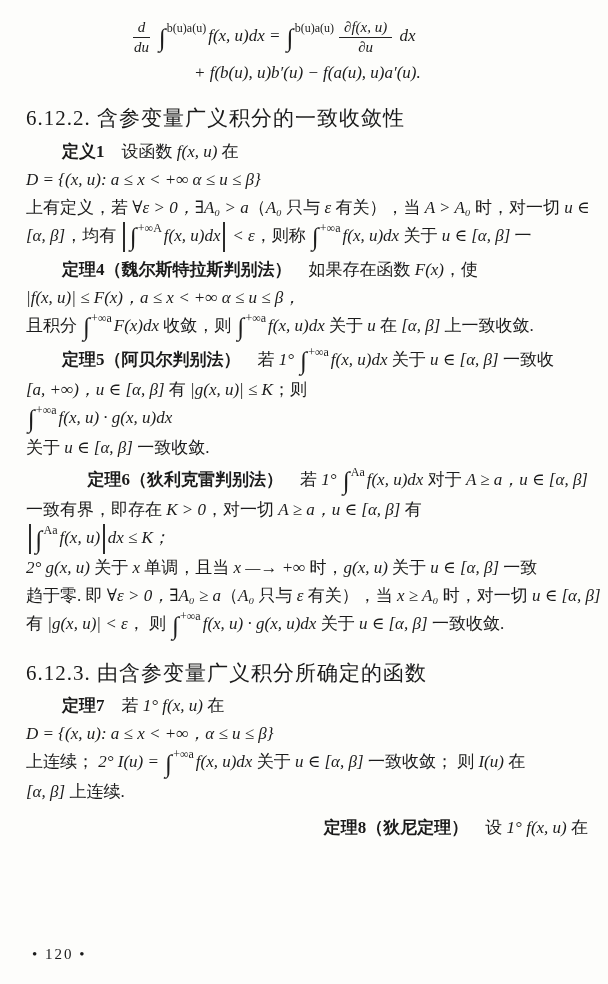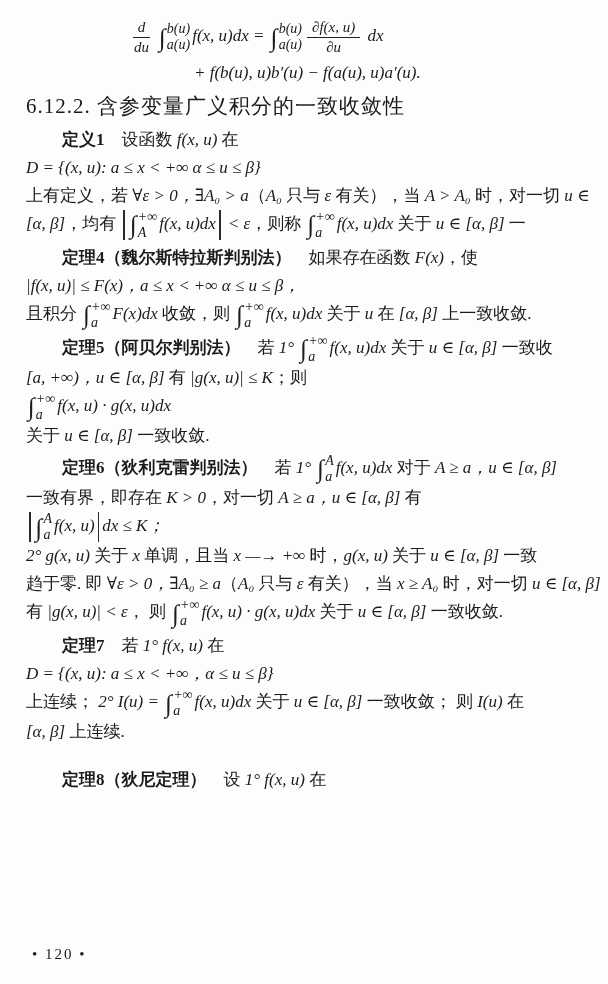--- a/index.html
+++ b/index.html
@@ -12,22 +12,22 @@
     padding:14px 20px 0 26px;
   }
   .line{white-space:nowrap;}
   .ind{padding-left:36px;}
   .center{}
   .heading{font-size:21px;line-height:30px;letter-spacing:1px;}
   .b{font-weight:bold;}
   .m{font-style:italic;}
   .int{display:inline-flex;align-items:center;vertical-align:middle;margin:0 2px;}
   .int-sign{font-size:25px;line-height:1;font-style:normal;}
-  .int-lims{display:inline-flex;flex-direction:column;justify-content:space-between;
-            height:30px;margin-left:1px;font-size:14px;line-height:1;font-style:italic;}
+  .int-lims{display:inline-flex;flex-direction:row;justify-content:space-between;
+            height:30px;margin-left:1px;font-size:12px;line-height:1;}
   .lim-sup{align-self:flex-start;}
   .lim-sub{align-self:flex-start;}
   .frac{display:inline-flex;flex-direction:column;align-items:center;
         vertical-align:middle;margin:0 3px;font-size:15px;line-height:1.25;font-style:italic;}
   .frac .num{padding:0 5px;border-bottom:1.4px solid #222;}
   .frac .den{padding:0 5px;}
   .bar{display:inline-block;width:1.6px;height:30px;background:#2a2a2a;
        vertical-align:middle;margin:0 3px;}
   .pagenum{position:absolute;left:32px;bottom:16px;font-size:15px;letter-spacing:2px;}
 </style>
@@ -49,21 +49,21 @@
           <span class="int-sign">∫</span>
           <span class="int-lims">
             <span class="lim-sup">b(u)</span>
             <span class="lim-sub">a(u)</span>
           </span>
         </span><span class="frac">
           <span class="num">∂f(x, u)</span>
           <span class="den">∂u</span>
         </span><span class="m"> dx</span></div>
       <div class="line" style="margin-top: 2px; margin-left: 168px;"><span class="m">+ f(b(u), u)b′(u) − f(a(u), u)a′(u).</span></div>
-      <div class="line heading" style="margin-top: 4px;"><span class="t">6.12.2. 含参变量广义积分的一致收敛性</span></div>
+      <div class="line heading" style="margin-top: 16px;"><span class="t">6.12.2. 含参变量广义积分的一致收敛性</span></div>
       <div class="line ind" style="margin-top: 5px;"><span class="b">定义1</span><span class="t">　设函数 </span><span class="m">f(x, u)</span><span class="t"> 在</span></div>
       <div class="line center"><span class="m">D = {(x, u): a ≤ x &lt; +∞  α ≤ u ≤ β}</span></div>
       <div class="line"><span class="t">上有定义，若 </span><span class="m">∀ε &gt; 0，∃A₀ &gt; a</span><span class="t">（</span><span class="m">A₀</span><span class="t"> 只与 </span><span class="m">ε</span><span class="t"> 有关），当 </span><span class="m">A &gt; A₀</span><span class="t"> 时，对一切 </span><span class="m">u ∈</span></div>
       <div class="line"><span class="m">[α, β]</span><span class="t">，均有 </span><span class="bar"></span><span class="int">
           <span class="int-sign">∫</span>
           <span class="int-lims">
             <span class="lim-sup">+∞</span>
             <span class="lim-sub">A</span>
           </span>
         </span><span class="m">f(x, u)dx</span><span class="bar"></span><span class="m"> &lt; ε</span><span class="t">，则称 </span><span class="int">
@@ -97,21 +97,21 @@
         </span><span class="m">f(x, u)dx</span><span class="t"> 关于 </span><span class="m">u ∈ [α, β]</span><span class="t"> 一致收</span></div>
       <div class="line"><span class="m">[a, +∞)，u ∈ [α, β]</span><span class="t"> 有 </span><span class="m">|g(x, u)| ≤ K</span><span class="t">；则</span></div>
       <div class="line center"><span class="int">
           <span class="int-sign">∫</span>
           <span class="int-lims">
             <span class="lim-sup">+∞</span>
             <span class="lim-sub">a</span>
           </span>
         </span><span class="m">f(x, u) · g(x, u)dx</span></div>
       <div class="line"><span class="t">关于 </span><span class="m">u ∈ [α, β]</span><span class="t"> 一致收敛.</span></div>
-      <div class="line ind" style="margin-top: 4px;"><span class="b">定理6（狄利克雷判别法）</span><span class="t">　若 </span><span class="m">1° </span><span class="int">
+      <div class="line ind" style="margin-top: 4px; text-align: right;"><span class="b">定理6（狄利克雷判别法）</span><span class="t">　若 </span><span class="m">1° </span><span class="int">
           <span class="int-sign">∫</span>
           <span class="int-lims">
             <span class="lim-sup">A</span>
             <span class="lim-sub">a</span>
           </span>
         </span><span class="m">f(x, u)dx</span><span class="t"> 对于 </span><span class="m">A ≥ a，u ∈ [α, β]</span></div>
       <div class="line"><span class="t">一致有界，即存在 </span><span class="m">K &gt; 0</span><span class="t">，对一切 </span><span class="m">A ≥ a，u ∈ [α, β]</span><span class="t"> 有</span></div>
       <div class="line center"><span class="bar"></span><span class="int">
           <span class="int-sign">∫</span>
           <span class="int-lims">
@@ -121,26 +121,27 @@
         </span><span class="m">f(x, u)</span><span class="bar"></span><span class="m">dx ≤ K；</span></div>
       <div class="line"><span class="m">2° g(x, u)</span><span class="t"> 关于 </span><span class="m">x</span><span class="t"> 单调，且当 </span><span class="m">x —→ +∞</span><span class="t"> 时，</span><span class="m">g(x, u)</span><span class="t"> 关于 </span><span class="m">u ∈ [α, β]</span><span class="t"> 一致</span></div>
       <div class="line"><span class="t">趋于零. 即 </span><span class="m">∀ε &gt; 0，∃A₀ ≥ a</span><span class="t">（</span><span class="m">A₀</span><span class="t"> 只与 </span><span class="m">ε</span><span class="t"> 有关），当 </span><span class="m">x ≥ A₀</span><span class="t"> 时，对一切 </span><span class="m">u ∈ [α, β]</span></div>
       <div class="line"><span class="t">有 </span><span class="m">|g(x, u)| &lt; ε</span><span class="t">， 则 </span><span class="int">
           <span class="int-sign">∫</span>
           <span class="int-lims">
             <span class="lim-sup">+∞</span>
             <span class="lim-sub">a</span>
           </span>
         </span><span class="m">f(x, u) · g(x, u)dx</span><span class="t"> 关于 </span><span class="m">u ∈ [α, β]</span><span class="t"> 一致收敛.</span></div>
+      <div class="line heading" style="margin-top: 18px;"><span class="t">6.12.3. 由含参变量广义积分所确定的函数</span></div>
       <div class="line ind" style="margin-top: 4px;"><span class="b">定理7</span><span class="t">　若 </span><span class="m">1° f(x, u)</span><span class="t"> 在</span></div>
       <div class="line center"><span class="m">D = {(x, u): a ≤ x &lt; +∞，α ≤ u ≤ β}</span></div>
       <div class="line"><span class="t">上连续； </span><span class="m">2° I(u) = </span><span class="int">
           <span class="int-sign">∫</span>
           <span class="int-lims">
             <span class="lim-sup">+∞</span>
             <span class="lim-sub">a</span>
           </span>
         </span><span class="m">f(x, u)dx</span><span class="t"> 关于 </span><span class="m">u ∈ [α, β]</span><span class="t"> 一致收敛； 则 </span><span class="m">I(u)</span><span class="t"> 在</span></div>
       <div class="line"><span class="m">[α, β]</span><span class="t"> 上连续.</span></div>
-      <div class="line ind" style="margin-top: 20px;"><span class="b">定理8（狄尼定理）</span><span class="t">　设 </span><span class="m">1° f(x, u)</span><span class="t"> 在</span></div>
+      <div class="line ind" style="margin-top: 8px; text-align: right;"><span class="b">定理8（狄尼定理）</span><span class="t">　设 </span><span class="m">1° f(x, u)</span><span class="t"> 在</span></div>
     </div>
   <div class="pagenum">• 120 •</div>
 </div>
 
 </body></html>

